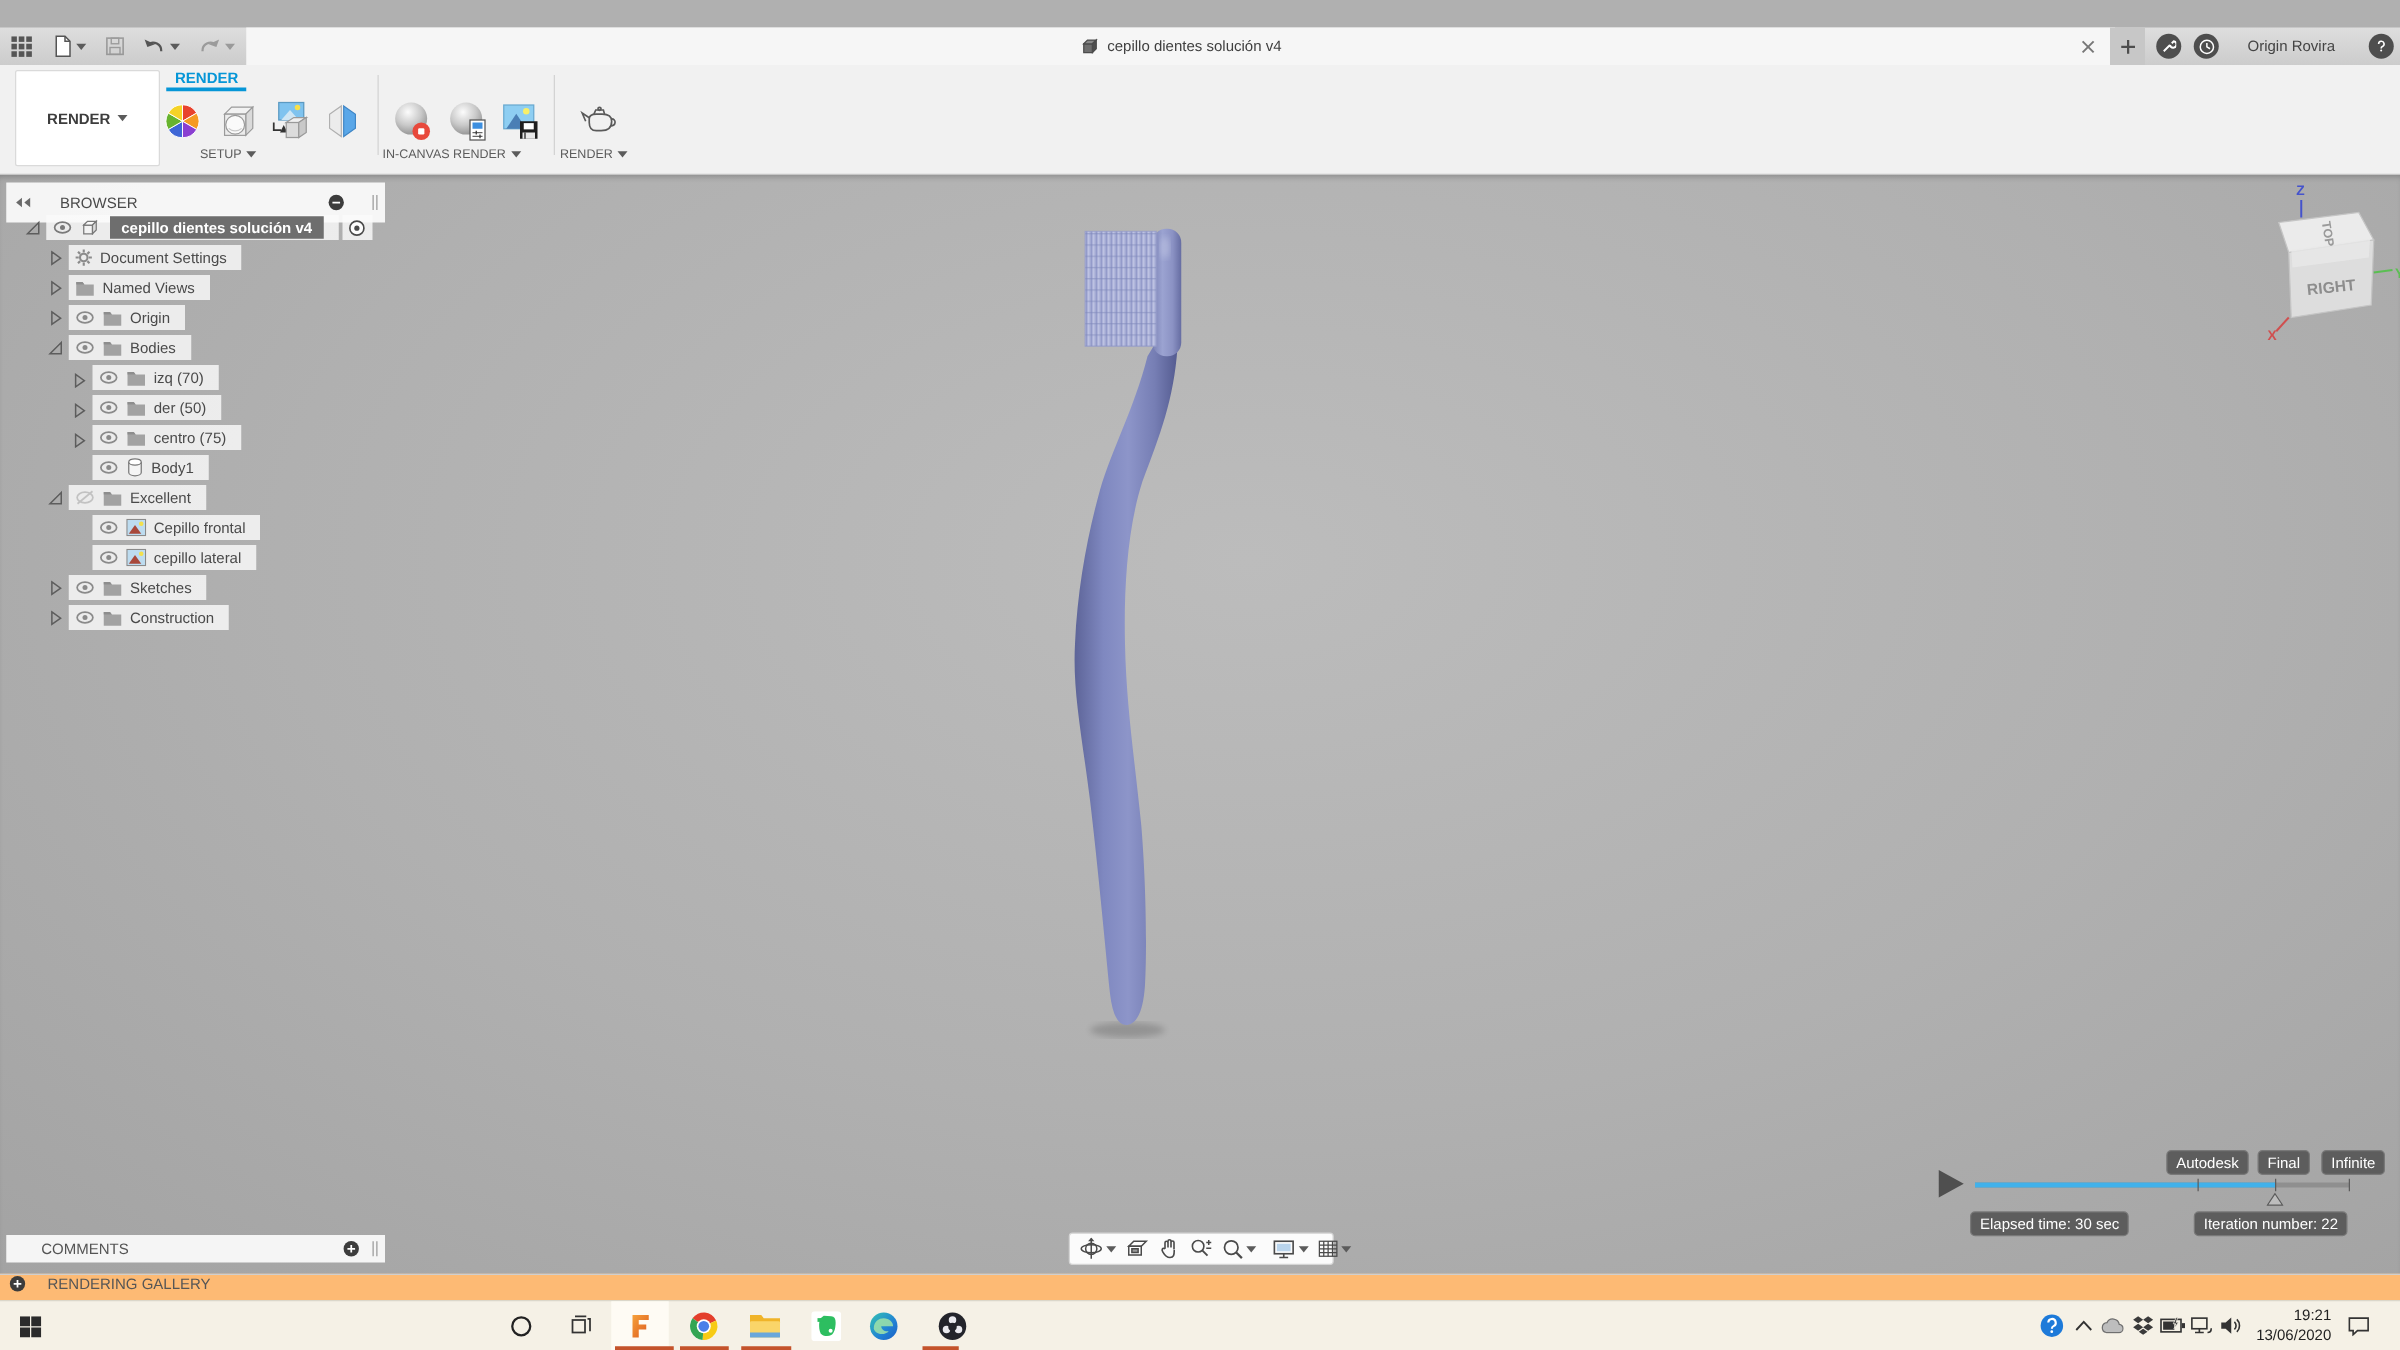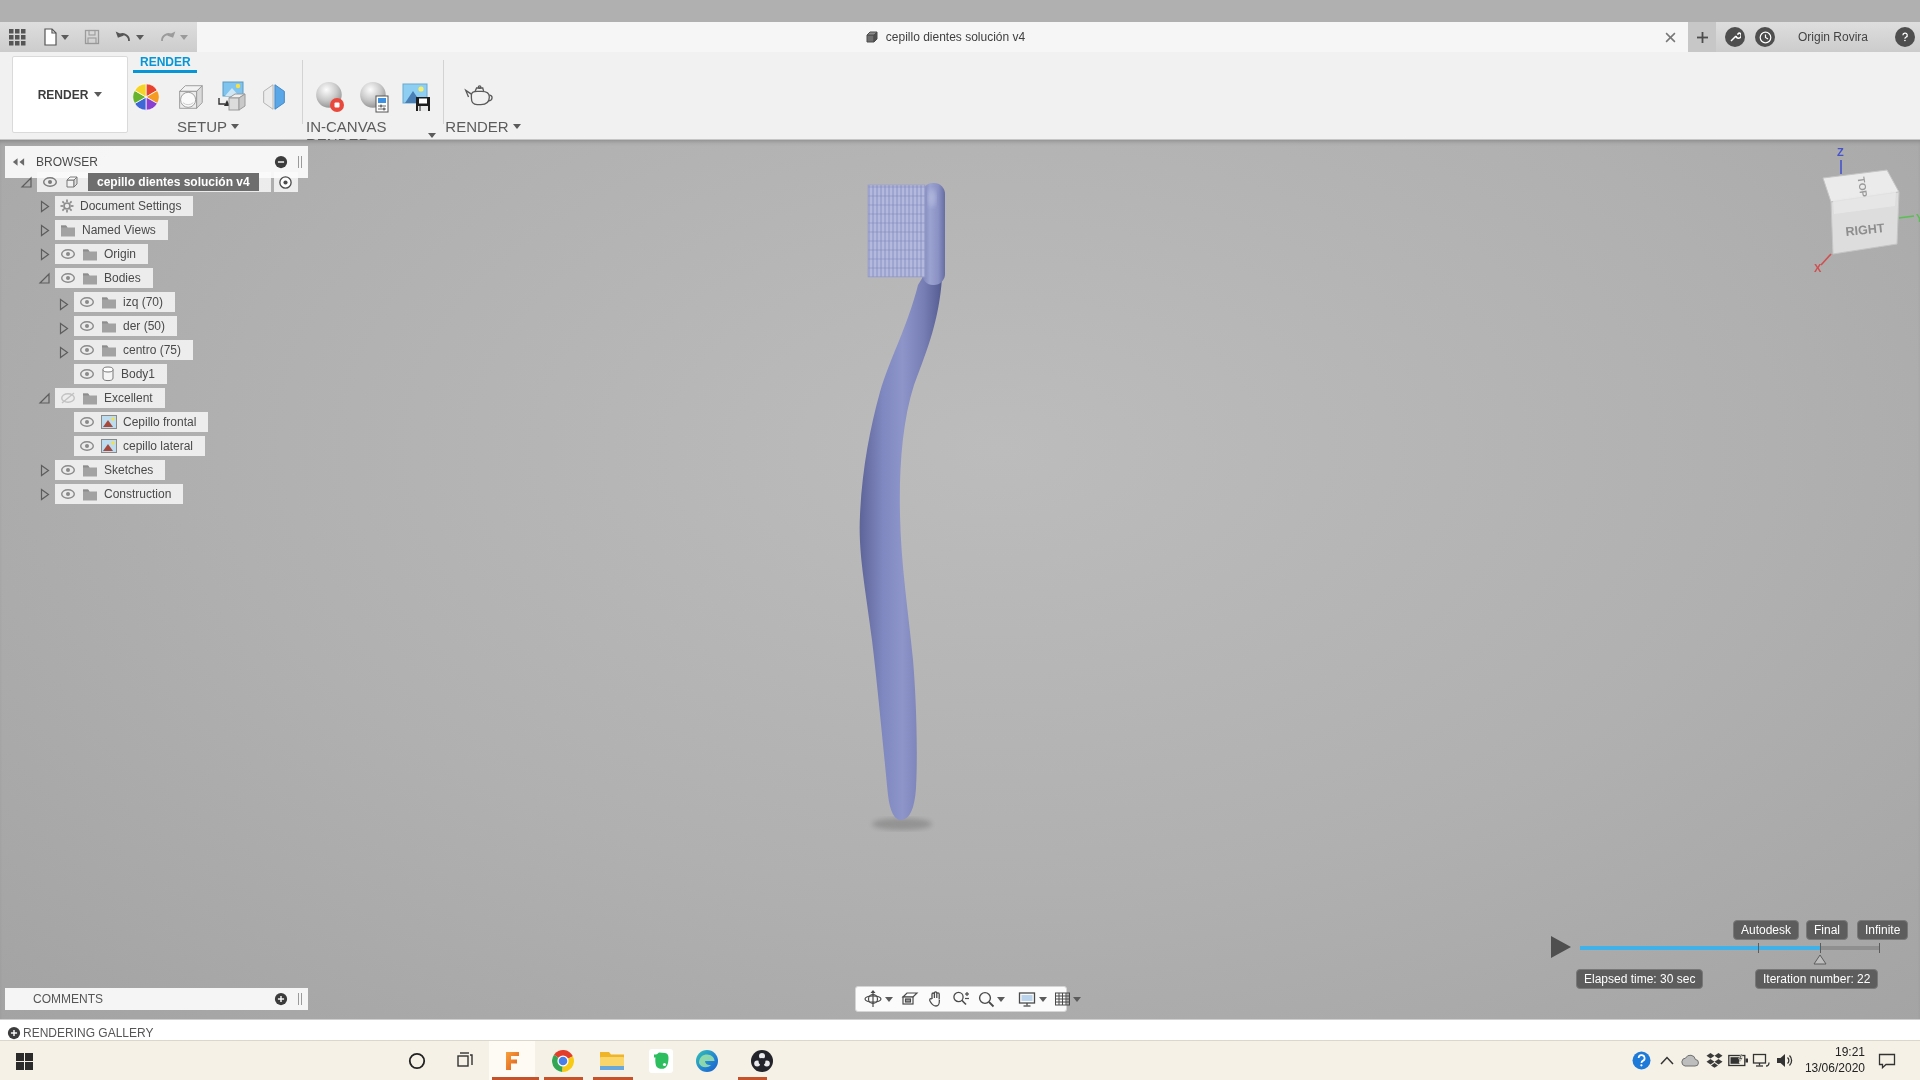--- a/index.html
+++ b/index.html
@@ -31,30 +31,30 @@
   #user-name { position:absolute; left:1798px; top:0; line-height:30px; color:#444; }
 
   
   #ribbon { position:absolute; left:0; top:52px; width:1920px; height:88px; background:#f1f1f1; border-bottom:1px solid #c6c6c6; }
   #ws-btn { position:absolute; left:12px; top:4px; width:116px; height:77px; background:#fff; border:1px solid #dadada; border-radius:2px;
     display:flex; align-items:center; justify-content:center; gap:6px; font-weight:bold; color:#3d3d3d; }
   #ribbon-tab { position:absolute; left:140px; top:3px; color:#0696d7; font-weight:bold; }
   #ribbon-tab-underline { position:absolute; left:133px; top:18px; width:64px; height:3px; background:#0696d7; }
   .ricon { position:absolute; top:27px; width:36px; height:36px; display:flex; align-items:center; justify-content:center; }
   .rsep { position:absolute; top:8px; width:1px; height:64px; background:#d3d3d3; }
-  .rlabel { position:absolute; top:66px; font-size:15px; color:#5c5c5c; display:flex; align-items:center; gap:4px; justify-content:center; }
+  .rlabel { position:absolute; top:66px; font-size:10px; color:#5c5c5c; display:flex; align-items:center; gap:4px; }
 
   
   #canvas { position:absolute; left:0; top:140px; width:1920px; height:879px;
     background:radial-gradient(ellipse at 52% 35%, #bcbcbc 0%, #b0b0b0 55%, #a3a3a3 100%);
     box-shadow:inset 0 4px 5px -3px rgba(0,0,0,.25); }
 
   
   #browser-header { position:absolute; left:5px; top:6px; width:303px; height:21px; background:rgba(252,252,252,.92);
-    display:flex; align-items:center; padding:16px 6px; gap:10px; color:#4a4a4a; }
+    display:flex; align-items:center; padding:16px 6px; gap:22px; color:#4a4a4a; }
   #browser-header .sp { flex:1; }
   .grip { display:inline-flex; gap:2px; }
   .grip i { width:1px; height:12px; background:#9a9a9a; display:block; }
   #btree { position:absolute; left:5px; top:32px; }
   .trow { display:flex; align-items:center; height:20px; margin-bottom:4px; }
   .tarrow { width:15px; height:15px; margin-right:3px; flex:0 0 auto; }
   .ind0 { padding-left:14px; } .ind1 { padding-left:32px; } .ind2 { padding-left:51px;align-items:flex-end; }
   .noarr { padding-left:69px; }
   .rowbox { display:inline-flex; align-items:center; height:20px; background:rgba(250,250,250,.82);
     padding:0 12px 0 5px; gap:6px; white-space:nowrap; color:#4a4a4a; }
@@ -77,22 +77,22 @@
   #navbar { position:absolute; left:855px; top:846px; width:212px; height:26px; background:#fbfbfb;
     border:1px solid #d5d5d5; border-radius:3px; display:flex; align-items:center; gap:3px; padding:0 6px; }
   .navbtn { display:inline-flex; align-items:center; gap:2px; padding:1px 2px; }
 
   
   #comments { position:absolute; left:5px; top:848px; width:303px; height:22px; background:rgba(252,252,252,.92);
     display:flex; align-items:center; padding:0 6px 0 28px; gap:10px; color:#555; }
   #comments .sp { flex:1; }
 
   
-  #gallerybar { position:absolute; left:0; top:1019px; width:1920px; height:21px; background:#ffffff;
-    border-top:1px solid #cfcfcf; display:flex; align-items:flex-end; gap:2px; padding:0 7px; color:#565656; }
+  #gallerybar { position:absolute; left:0; top:1019px; width:1920px; height:21px; background:#fdba74;
+    border-top:1px solid #cfcfcf; display:flex; align-items:flex-start; gap:17px; padding:0 7px; color:#565656; }
 
   
   #taskbar { position:absolute; left:0; top:1040px; width:1920px; height:40px; background:#f5f1e6; border-top:1px solid #dbd7ca; }
   #tb-search { position:absolute; left:44px; top:4px; width:340px; height:31px; background:#fff; border:1px solid #c9c5ba;
     display:flex; align-items:center; gap:10px; padding:0 12px; }
   #tb-search input { border:none; outline:none; font-size:13.5px; width:260px; background:transparent;
     font-family:"Liberation Sans","DejaVu Sans",sans-serif; color:#333; }
   #tb-search input::placeholder { color:#3c3c3c; opacity:.9; }
   .tbapp { position:absolute; top:7px; width:26px; height:26px; display:flex; align-items:center; justify-content:center; }
   .runline { position:absolute; top:36px; height:3px; background:#c4532b; }

